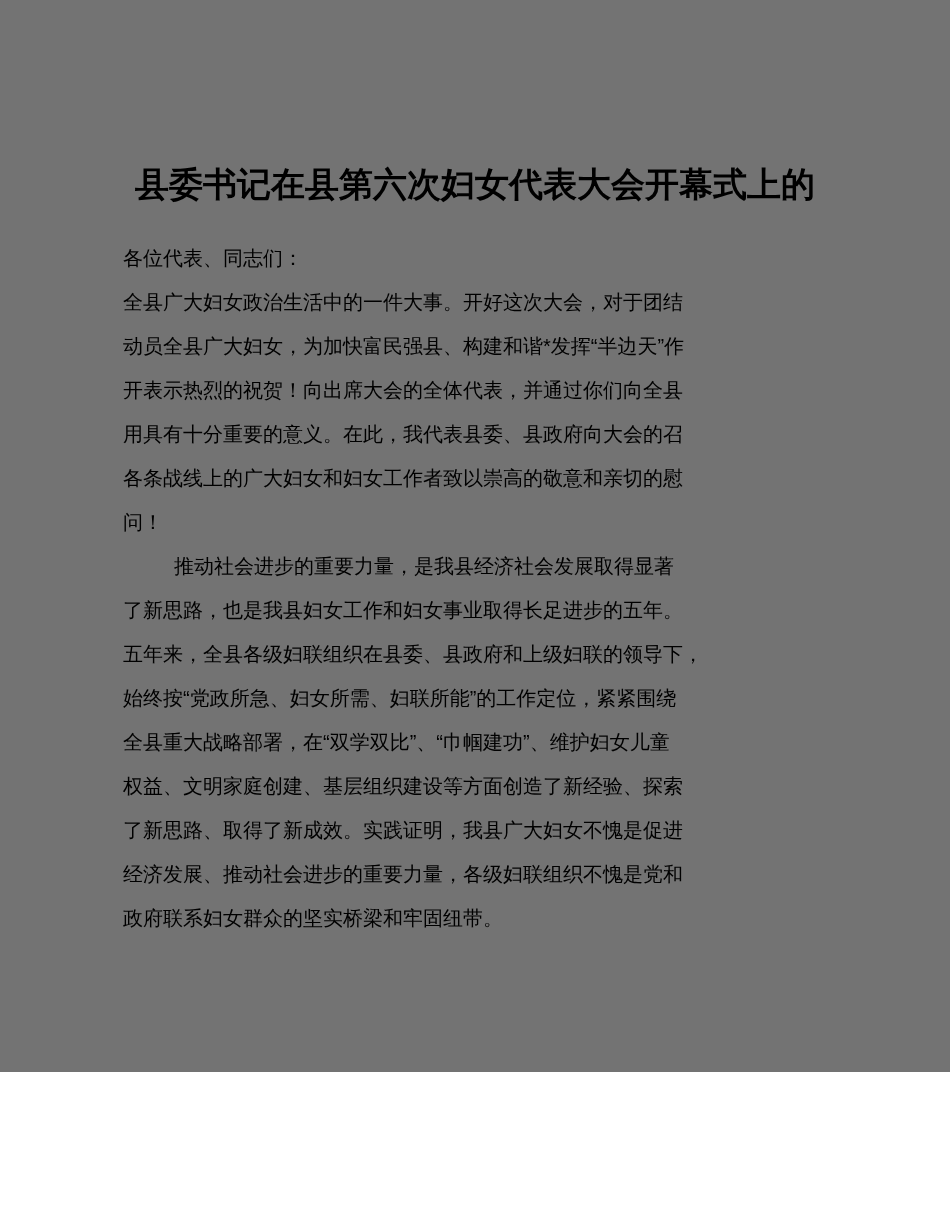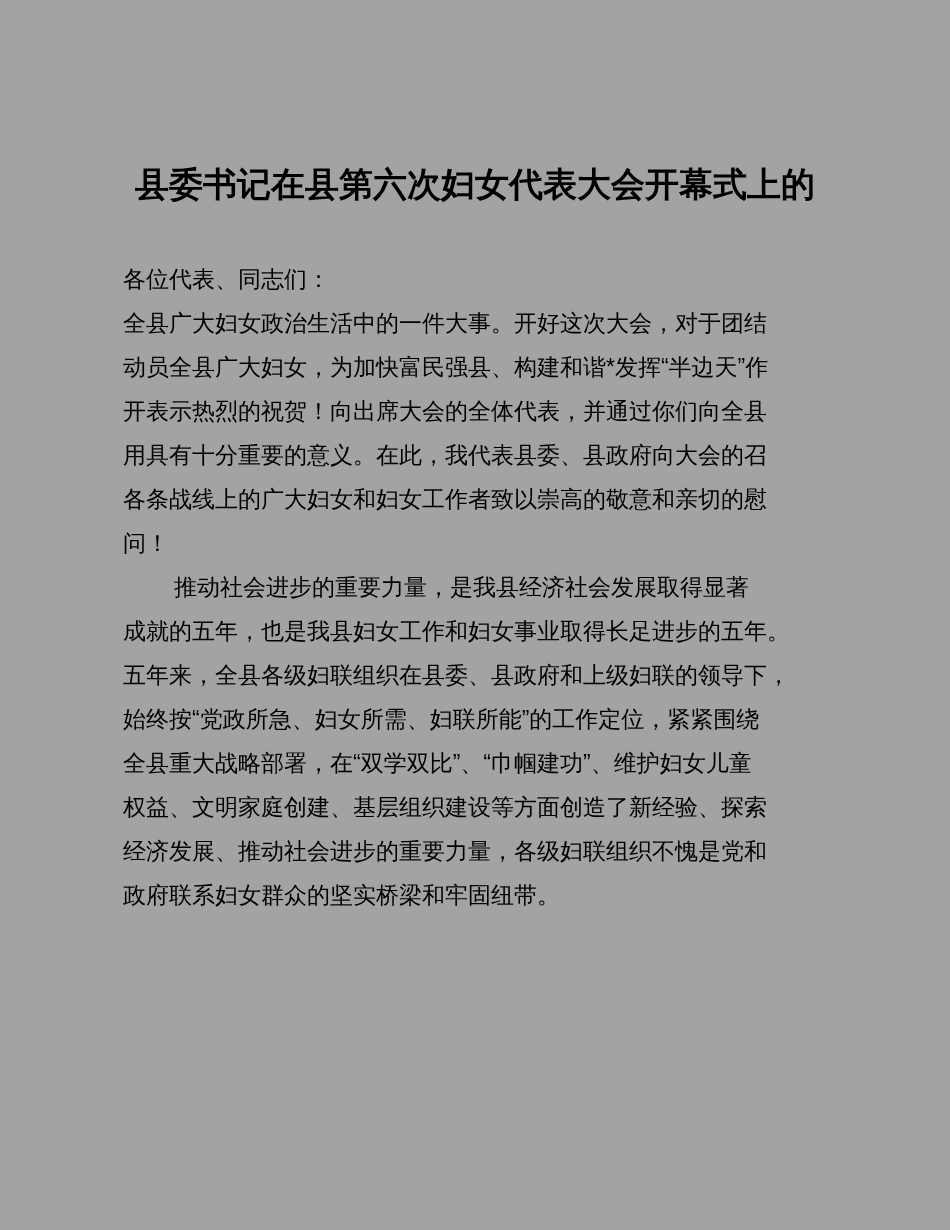--- a/index.html
+++ b/index.html
@@ -1,38 +1,38 @@
 <!DOCTYPE html>
 <html><head>
 <meta charset="utf-8">
 <style>
   * { margin: 0; padding: 0; box-sizing: border-box; }
   html, body { background: #ffffff; }
   .page {
     position: relative;
     width: 950px;
-    height: 1230px;
-    background: #a3a3a3;
+    height: 1072px;
+    background: #737373;
     color: #000000;
     font-family: "Liberation Sans", "DejaVu Sans", sans-serif;
     overflow: hidden;
   }
   .doc-title {
     padding-top: 164px;
     text-align: center;
     font-size: 34px;
     font-weight: 700;
     line-height: 40px;
     white-space: nowrap;
   }
   .doc-body {
-    margin-top: 53px;
+    margin-top: 32px;
     margin-left: 123px;
     width: 726px;
-    font-size: 23px;
+    font-size: 20px;
     line-height: 44px;
     font-weight: 400;
   }
   .line {
     white-space: nowrap;
   }
   .line.indent {
     padding-left: 51px;
   }
 </style>
@@ -45,21 +45,22 @@
     <div class="line">各位代表、同志们：</div>
 
     <div class="line">全县广大妇女政治生活中的一件大事。开好这次大会，对于团结</div>
     <div class="line">动员全县广大妇女，为加快富民强县、构建和谐*发挥“半边天”作</div>
     <div class="line">开表示热烈的祝贺！向出席大会的全体代表，并通过你们向全县</div>
     <div class="line">用具有十分重要的意义。在此，我代表县委、县政府向大会的召</div>
     <div class="line">各条战线上的广大妇女和妇女工作者致以崇高的敬意和亲切的慰</div>
     <div class="line">问！</div>
 
     <div class="line indent">推动社会进步的重要力量，是我县经济社会发展取得显著</div>
-    <div class="line">成就的五年，也是我县妇女工作和妇女事业取得长足进步的五年。</div>
+    <div class="line">了新思路，也是我县妇女工作和妇女事业取得长足进步的五年。</div>
     <div class="line">五年来，全县各级妇联组织在县委、县政府和上级妇联的领导下，</div>
     <div class="line">始终按“党政所急、妇女所需、妇联所能”的工作定位，紧紧围绕</div>
     <div class="line">全县重大战略部署，在“双学双比”、“巾帼建功”、维护妇女儿童</div>
     <div class="line">权益、文明家庭创建、基层组织建设等方面创造了新经验、探索</div>
+    <div class="line">了新思路、取得了新成效。实践证明，我县广大妇女不愧是促进</div>
     <div class="line">经济发展、推动社会进步的重要力量，各级妇联组织不愧是党和</div>
     <div class="line">政府联系妇女群众的坚实桥梁和牢固纽带。</div>
   </div>
 </div>
 
 </body></html>

